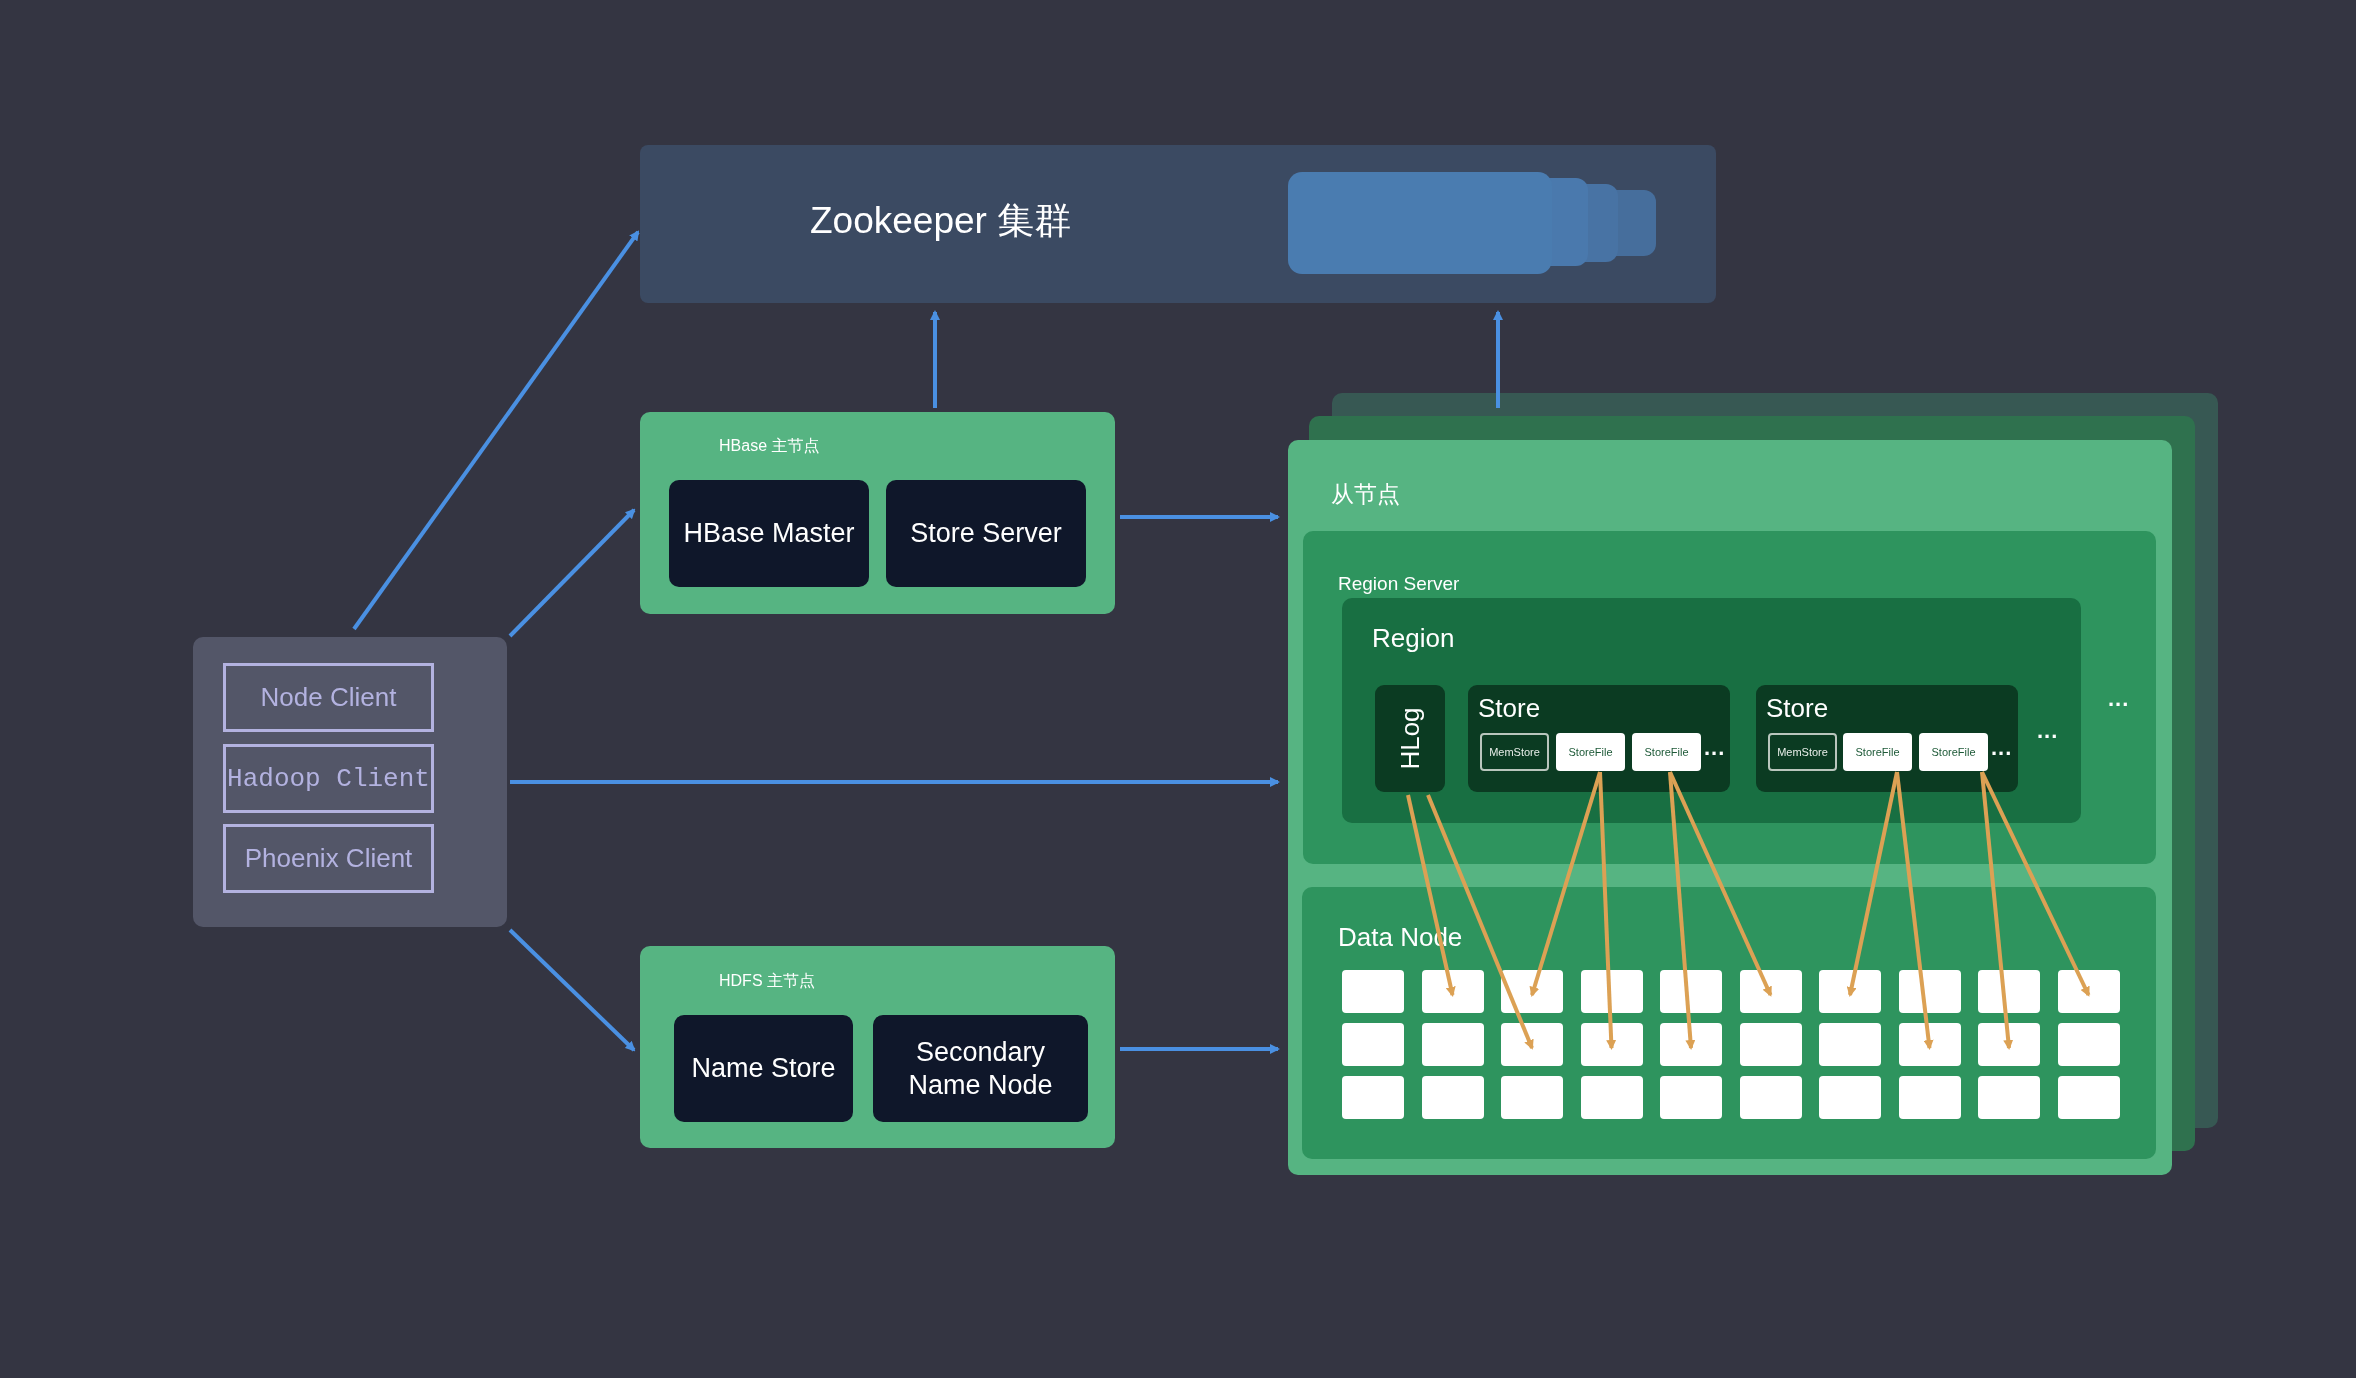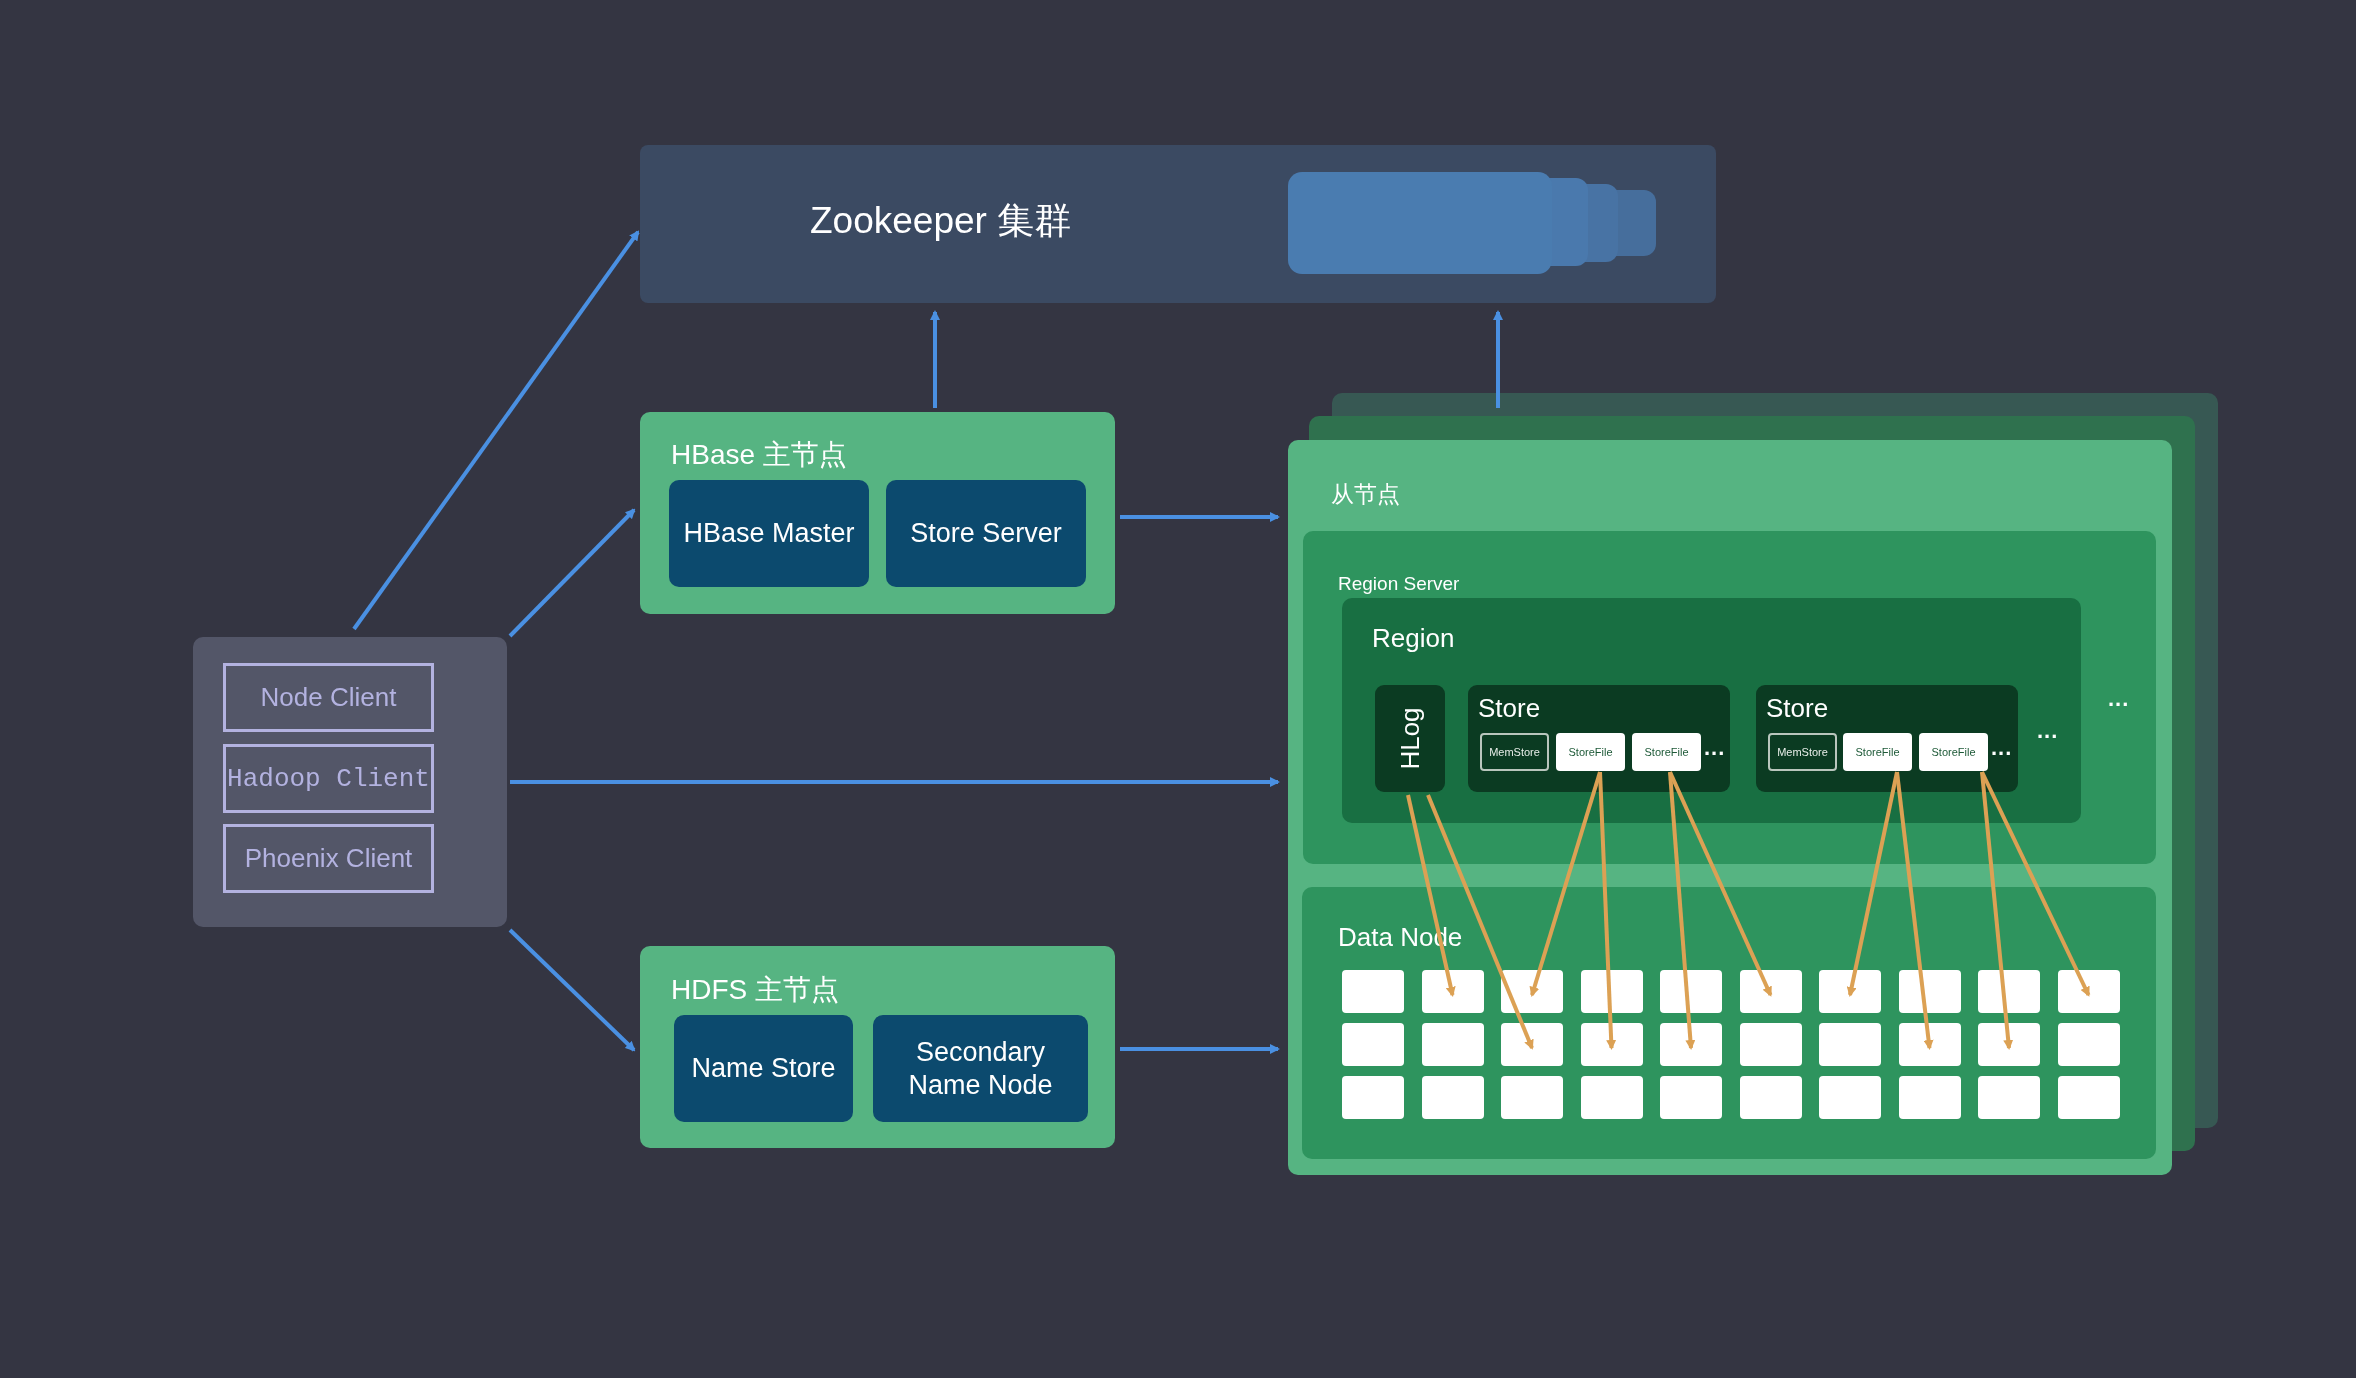--- a/index.html
+++ b/index.html
@@ -12,22 +12,22 @@
   #zk { left:640px; top:145px; width:1076px; height:158px; background:#3b4a62; border-radius:8px; }
   #zk-title { left:810px; top:196px; font-size:37px; color:#ffffff; }
   .zk-server { background:#4a7cb0; border-radius:14px; }
 
   
   #clients { left:193px; top:637px; width:314px; height:290px; background:#535668; border-radius:10px; }
   .client-item { left:223px; width:211px; height:69px; border:3px solid #b3b2e0; color:#b3b2e0; font-size:26px; }
 
   
   .master { background:#56b482; border-radius:10px; }
-  .master-title { font-size:28px; color:#fff; }
-  .master-sub { background:#0c4a6e; border-radius:10px; font-size:27px; color:#fff; line-height:1.2; }
+  .master-title { font-size:16px; color:#fff;margin-left:48px; }
+  .master-sub { background:#0f172a; border-radius:10px; font-size:27px; color:#fff; line-height:1.2; }
 
   
   #slave-back2 { left:1332px; top:393px; width:886px; height:735px; background:#375853; border-radius:10px; }
   #slave-back1 { left:1309px; top:416px; width:886px; height:735px; background:#2f714e; border-radius:10px; }
   #slave-front { left:1288px; top:440px; width:884px; height:735px; background:#56b482; border-radius:10px; }
   #slave-title { left:1311px; top:479px; font-size:23px;margin-left:20px; }
   #rs { left:1303px; top:531px; width:853px; height:333px; background:#2e945e; border-radius:10px; }
   #rs-title { left:1338px; top:573px; font-size:19px; }
   #region { left:1342px; top:598px; width:739px; height:225px; background:#186f42; border-radius:10px; }
   #region-title { left:1372px; top:623px; font-size:26px; }

